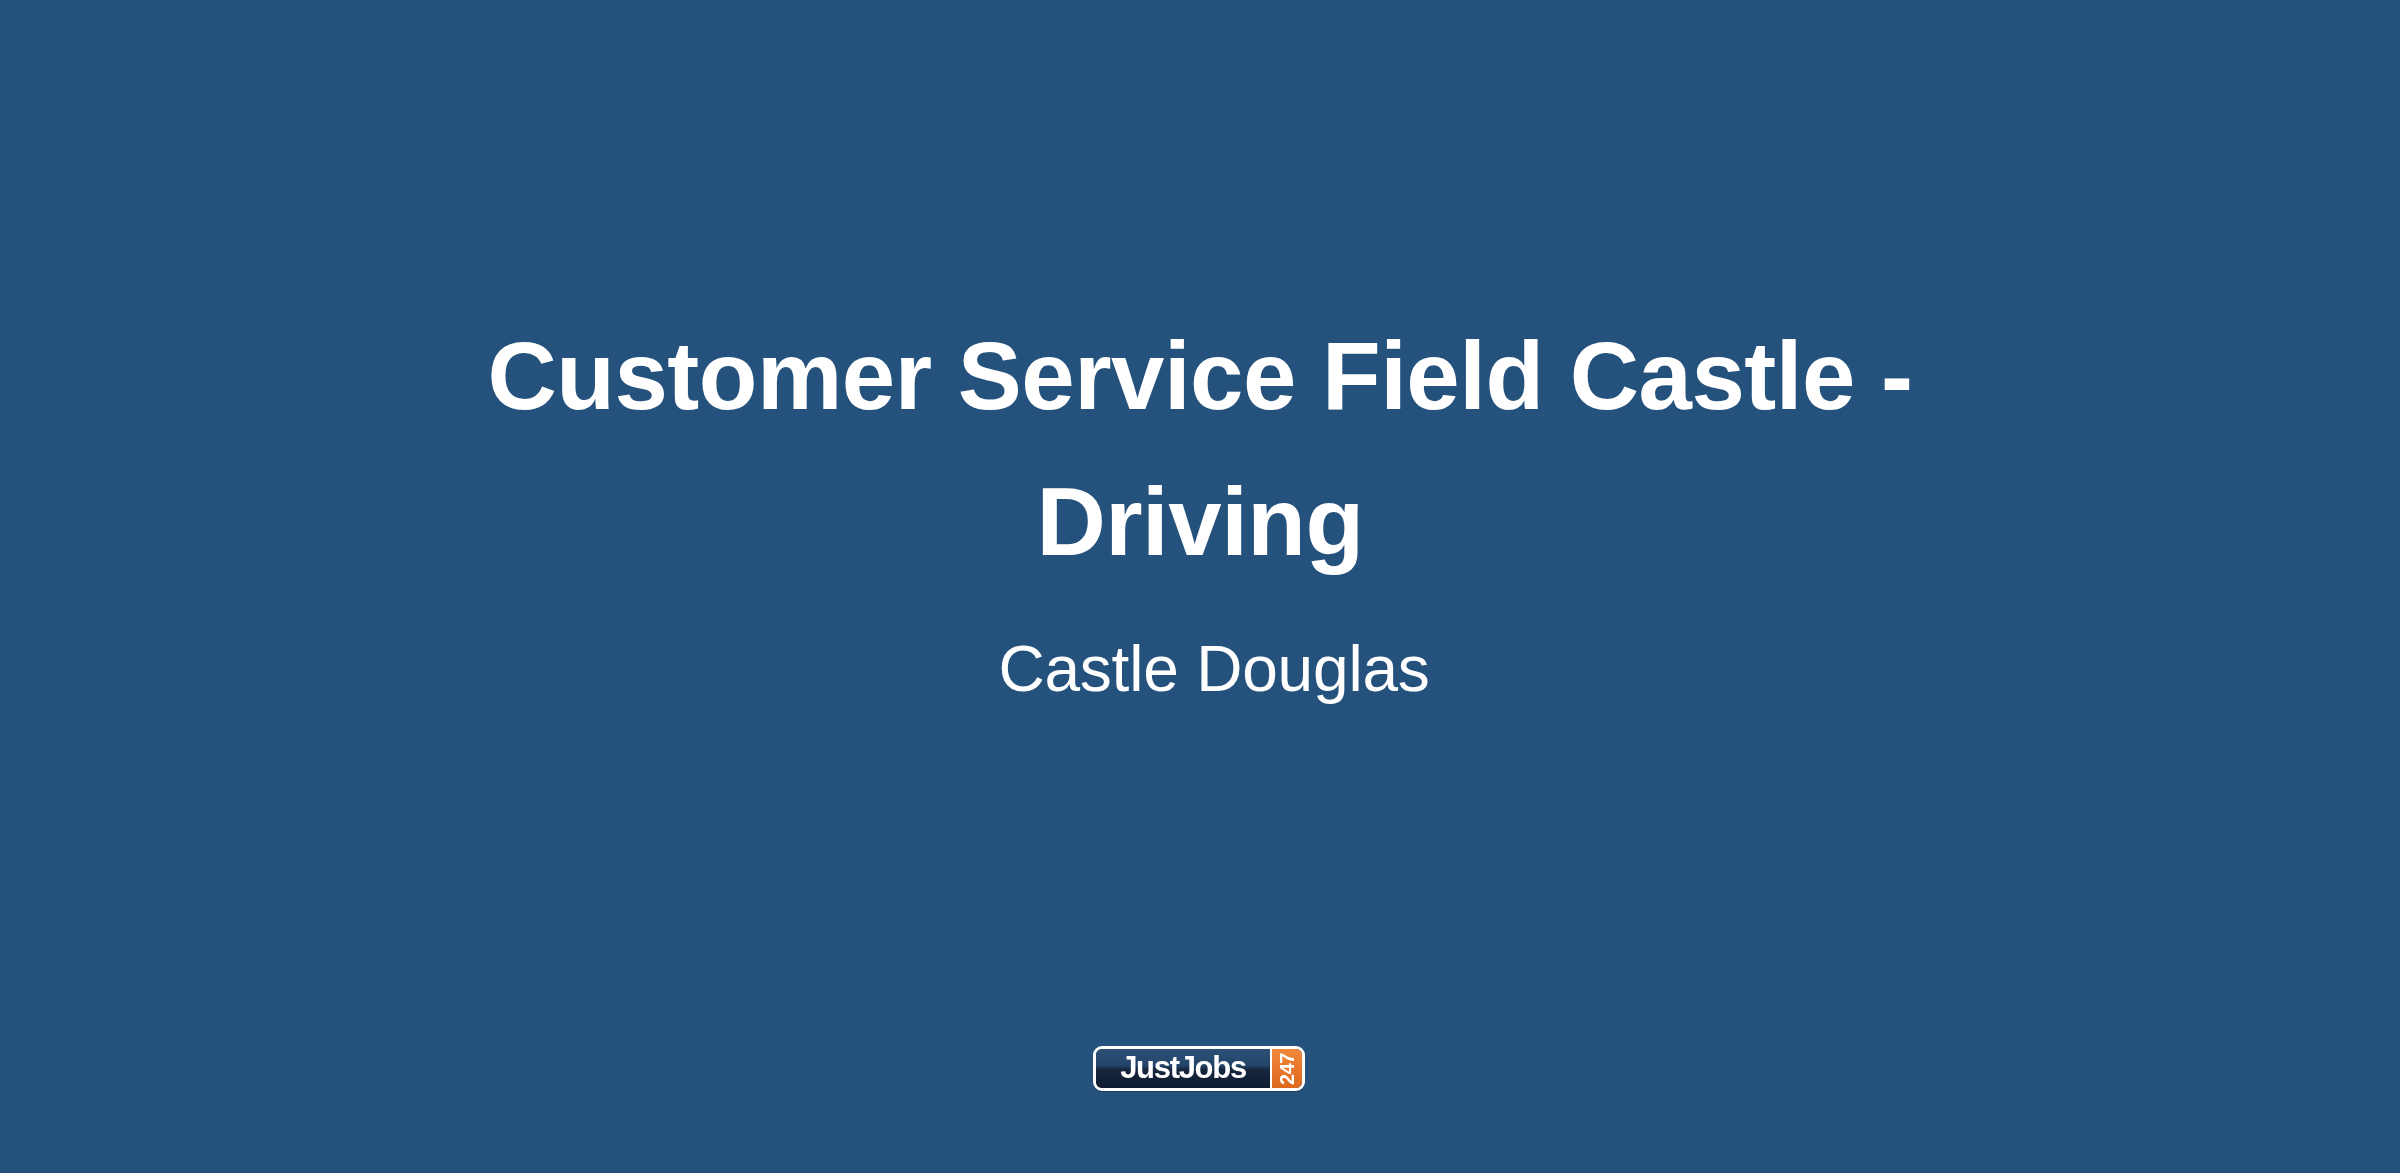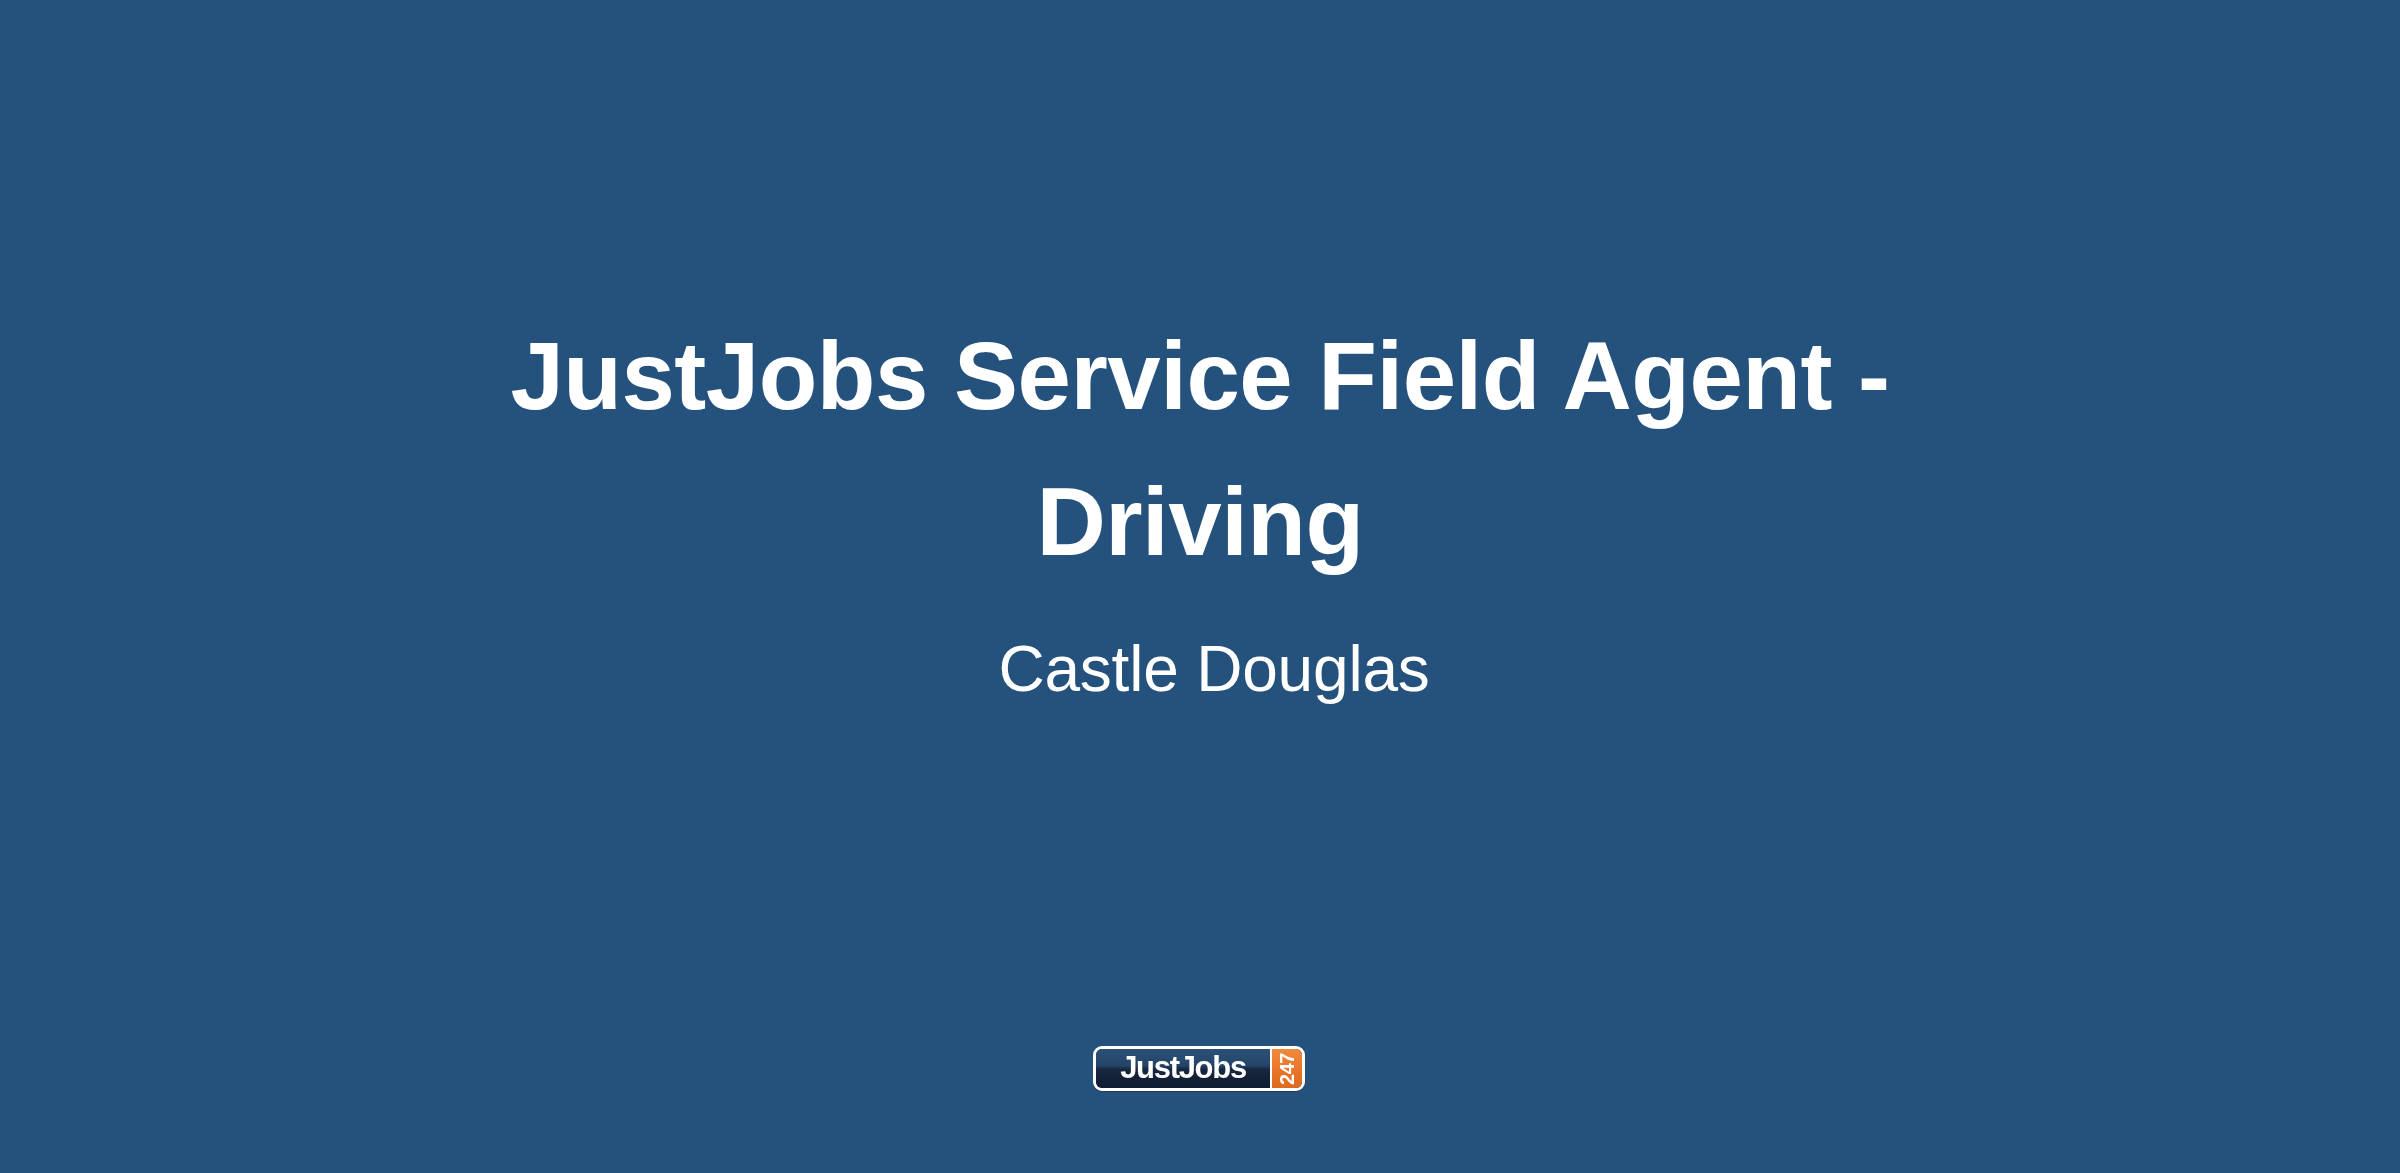--- a/index.html
+++ b/index.html
@@ -134,21 +134,21 @@
     transform: rotate(-90deg);
   }
 </style>
 </head>
 <body>
 
 <div id="slide">
 
   <div id="heading-block">
 
-    <h1 id="job-title">JustJobs Service Field Agent - Driving</h1>
+    <h1 id="job-title">Customer Service Field Castle - Driving</h1>
 
     <div id="job-location">Castle Douglas</div>
 
   </div>
 
   <div id="brand-logo">
     <div class="logo-wordmark">
       <span class="logo-wordmark-text">JustJobs</span>
     </div>
     <div class="logo-badge">

